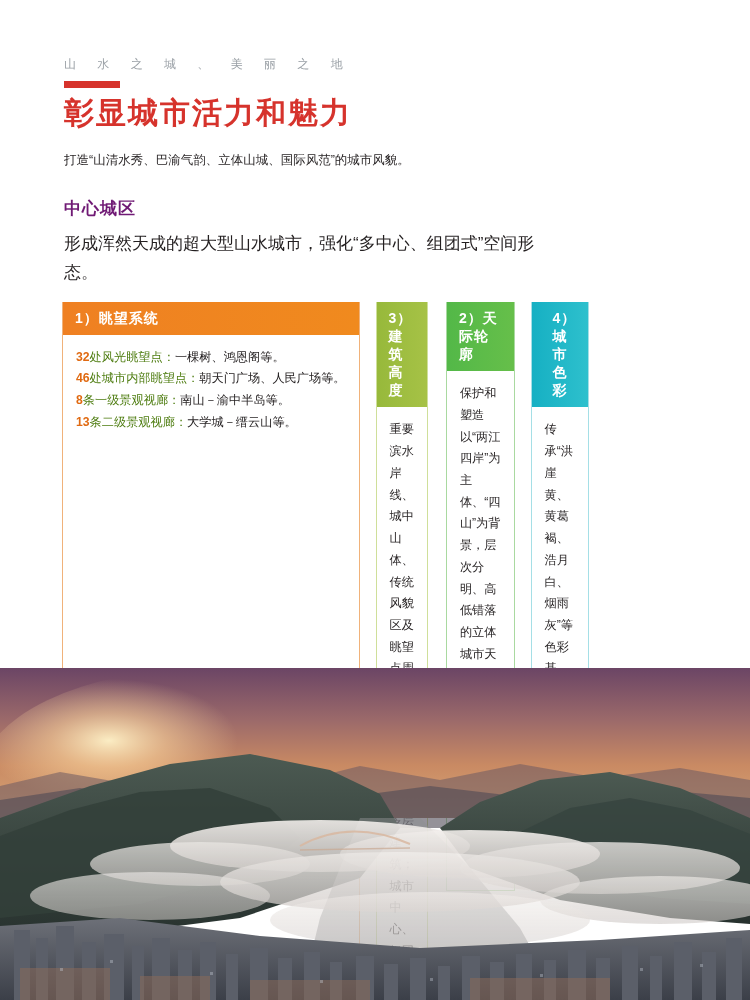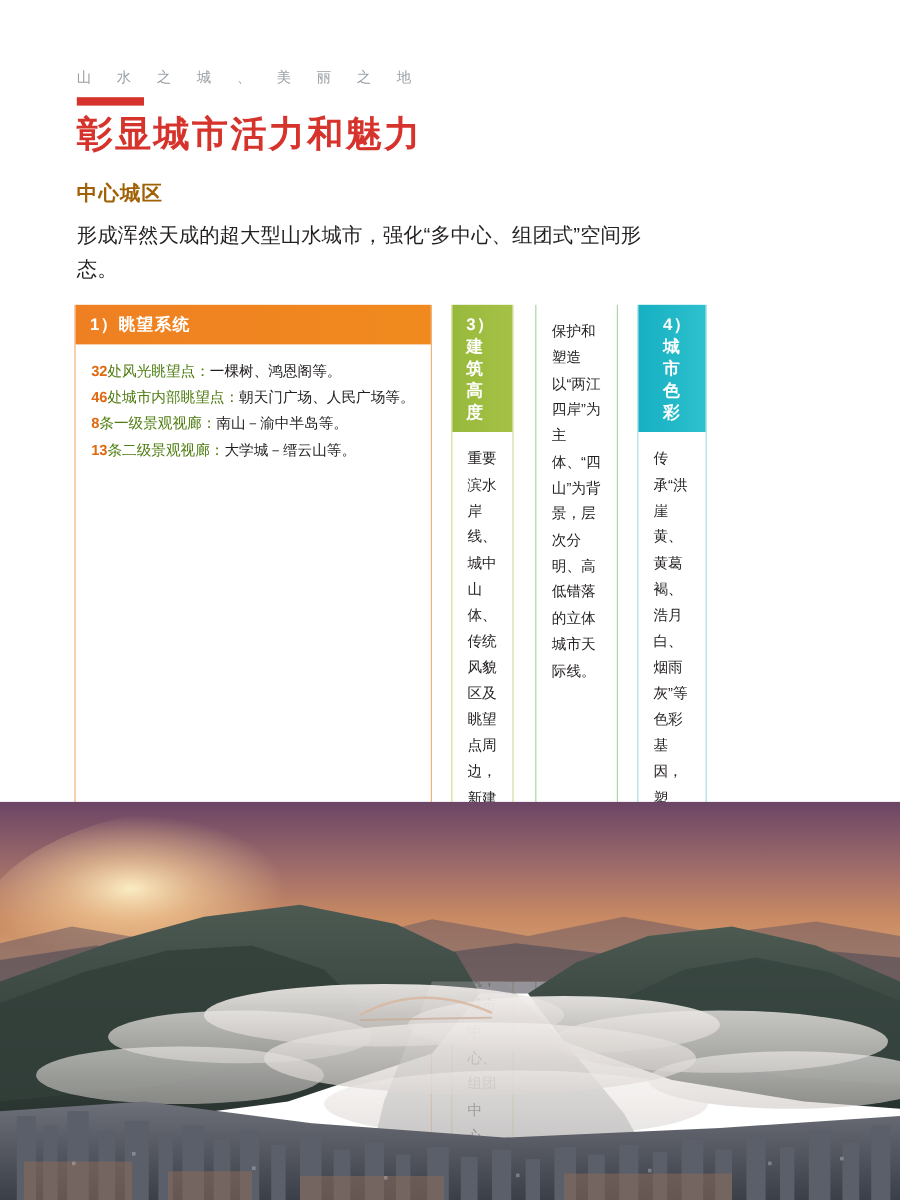--- a/index.html
+++ b/index.html
@@ -49,21 +49,21 @@
     font-size: 12.5px;
     color: #231f20;
     line-height: 1.7;
     margin: 0 0 26px 2px;
   }
 
   
   .sec-title {
     font-size: 17px;
     font-weight: bold;
-    color: #a16207;
+    color: #701a75;
     letter-spacing: 1px;
     margin: 0 0 10px 2px;
   }
   .sec-sub {
     font-size: 17px;
     color: #231f20;
     line-height: 1.7;
     margin: 0 0 14px 2px;
   }
 
@@ -141,20 +141,21 @@
 </style>
 </head>
 <body>
 
 <div class="page">
   <div class="content">
 
     <div class="eyebrow">山 水 之 城 、 美 丽 之 地</div>
     <div class="rule"></div>
     <h1 class="headline">彰显城市活力和魅力</h1>
+    <p class="lede">打造“山清水秀、巴渝气韵、立体山城、国际风范”的城市风貌。</p>
 
     <h2 class="sec-title">中心城区</h2>
     <p class="sec-sub">形成浑然天成的超大型山水城市，强化“多中心、组团式”空间形态。</p>
 
     <div class="grid">
 
       <div class="col">
 
         <div class="card c-orange">
           <div class="card-head">1）眺望系统</div>
@@ -179,20 +180,21 @@
           <div class="card-body">
             <p>重要滨水岸线、城中山体、传统风貌区及眺望点周边，新建建筑原则上为低、多层建筑；城市中心、组团中心、轨道站点等周边区域，应该统筹规划高层建筑布局；其余一般区域，应严格控制高层建筑。</p>
           </div>
         </div>
 
       </div>
 
       <div class="col">
 
         <div class="card c-green">
+          <div class="card-head">2）天际轮廓</div>
           <div class="card-body">
             <p>保护和塑造以“两江四岸”为主体、“四山”为背景，层次分明、高低错落的立体城市天际线。</p>
           </div>
         </div>
 
         <div class="card c-cyan">
           <div class="card-head">4）城市色彩</div>
           <div class="card-body">
             <p>传承“洪崖黄、黄葛褐、浩月白、烟雨灰”等色彩基因，塑造“淡雅的黄色系”城市色彩主调。</p>
           </div>

